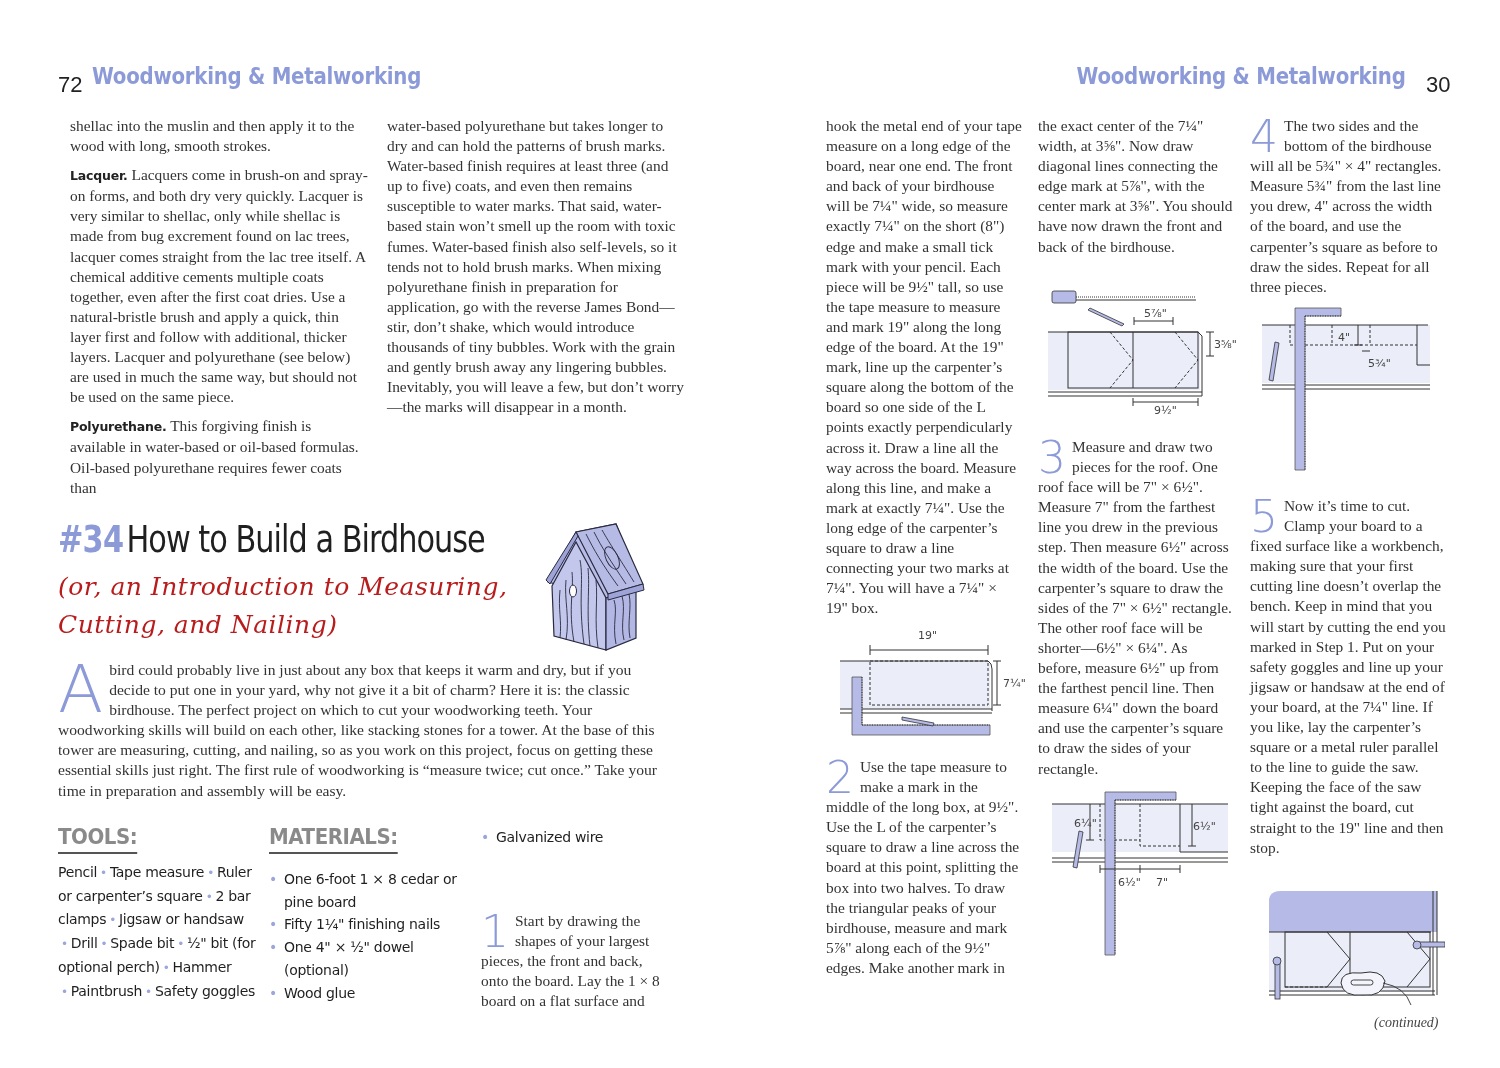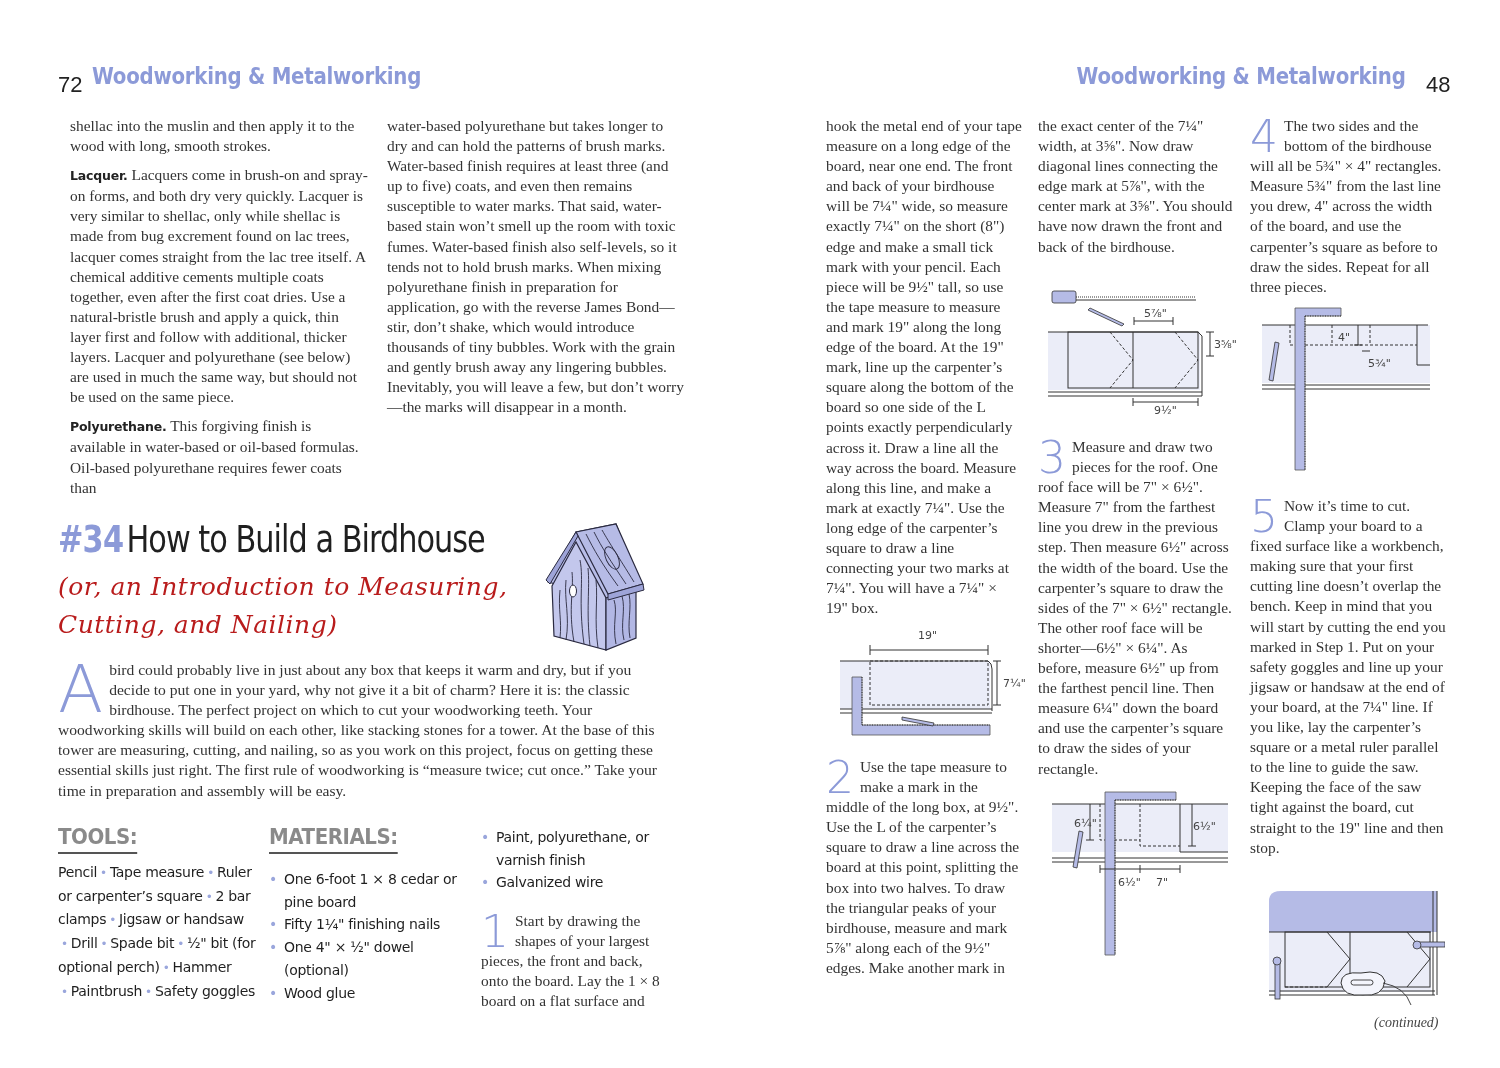--- a/index.html
+++ b/index.html
@@ -99,30 +99,29 @@
 <div class="abs" style="left:269px; top:824px; width:190px;">
   <div class="list-head">MATERIALS:</div>
   <ul class="sans-list mat-list" style="margin-top:14px;">
     <li>One 6-foot 1 × 8 cedar or pine board</li>
     <li>Fifty 1¼" finishing nails</li>
     <li>One 4" × ½" dowel (optional)</li>
     <li>Wood glue</li>
   </ul>
 </div>
 <ul class="abs sans-list mat-list" style="left:481px; top:826px; width:190px;">
-  <li>Paint, polyurethane, or varnish finish</li>
   <li>Galvanized wire</li>
 </ul>
 
 <div class="abs step" style="left:481px; top:911px; width:190px;">
   <span class="step-num">1</span><span>Start by drawing the shapes of your largest pieces, the front and back, onto the board. Lay the 1 × 8 board on a flat surface and</span>
 </div>
 
 <div class="abs running-head right" style="right:94px; top:63px;">Woodworking &amp; Metalworking</div>
-<div class="abs folio" style="left:1426px; top:72px;">48</div>
+<div class="abs folio" style="left:1426px; top:72px;">30</div>
 
 <div class="abs step" style="left:826px; top:116px; width:196px;">hook the metal end of your tape measure on a long edge of the board, near one end. The front and back of your birdhouse will be 7¼" wide, so measure exactly 7¼" on the short (8") edge and make a small tick mark with your pencil. Each piece will be 9½" tall, so use the tape measure to measure and mark 19" along the long edge of the board. At the 19" mark, line up the carpenter’s square along the bottom of the board so one side of the L points exactly perpendicularly across it. Draw a line all the way across the board. Measure along this line, and make a mark at exactly 7¼". Use the long edge of the carpenter’s square to draw a line connecting your two marks at 7¼". You will have a 7¼" × 19" box.</div>
 
 <svg class="abs" style="left:840px; top:625px;" width="190" height="115" viewBox="0 0 190 115">
   <line x1="30" y1="25" x2="148" y2="25" stroke="#333" stroke-width="1"></line>
   <line x1="30" y1="20" x2="30" y2="30" stroke="#333"></line>
     <line x1="148" y1="20" x2="148" y2="30" stroke="#333"></line>
   <text class="dim" x="78" y="14">19"</text>
   <rect x="0" y="36" width="150" height="48" fill="#ebedf8"></rect>
   <line x1="0" y1="36" x2="148" y2="36" stroke="#333"></line>

